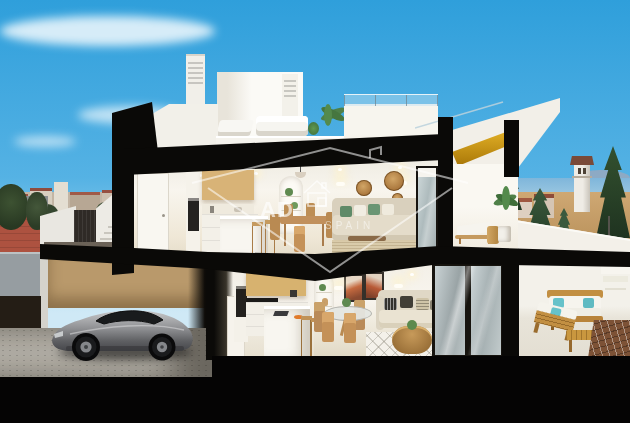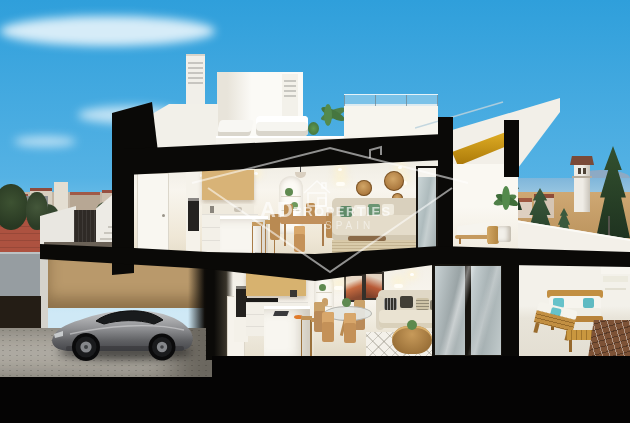--- a/index.html
+++ b/index.html
@@ -331,16 +331,15 @@
       <polyline points="208,188 330,272 452,188"></polyline>
     </g>
     <g stroke="rgba(255,255,255,.65)" stroke-width="1.6" fill="none">
       <polyline points="304,193 317,181 330,193"></polyline>
       <rect x="322" y="183" width="4" height="5"></rect>
       <rect x="308" y="193" width="18" height="13"></rect>
       <rect x="318" y="198" width="8" height="8"></rect>
     </g>
   </svg>
   <span class="wm" style="left:260px;top:199px;font-size:22px;font-weight:bold;letter-spacing:1px">AD</span>
-  <span class="wm" style="left:293px;top:205px;font-size:13px;font-weight:bold;letter-spacing:1.5px">PROPERTIES</span>
   <span class="wm" style="left:325px;top:221px;font-size:10px;letter-spacing:4px;color:rgba(255,255,255,.5)">SPAIN</span>
 
 </div>
 
 </body></html>

